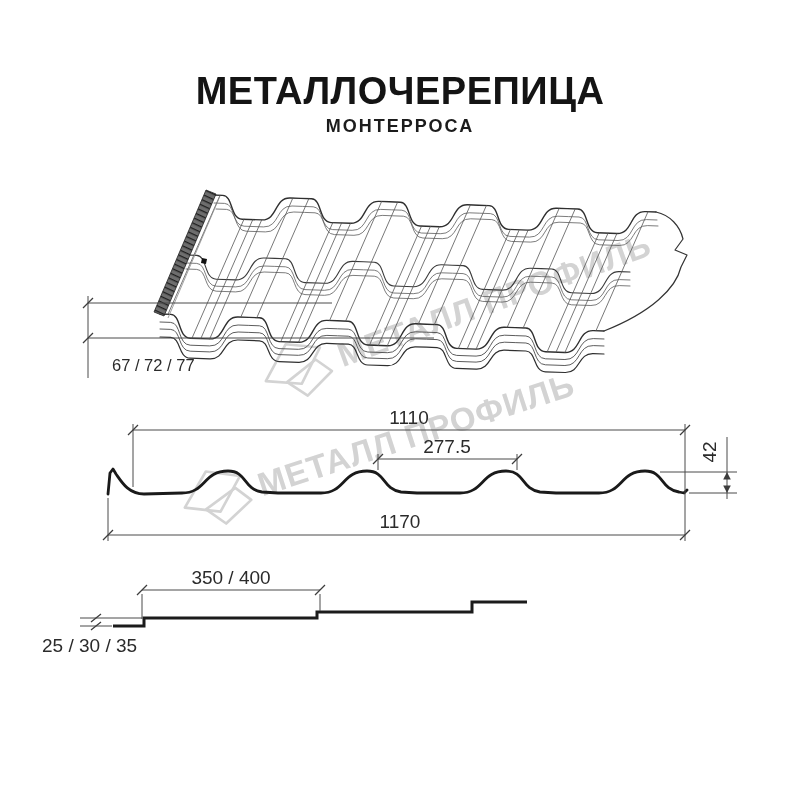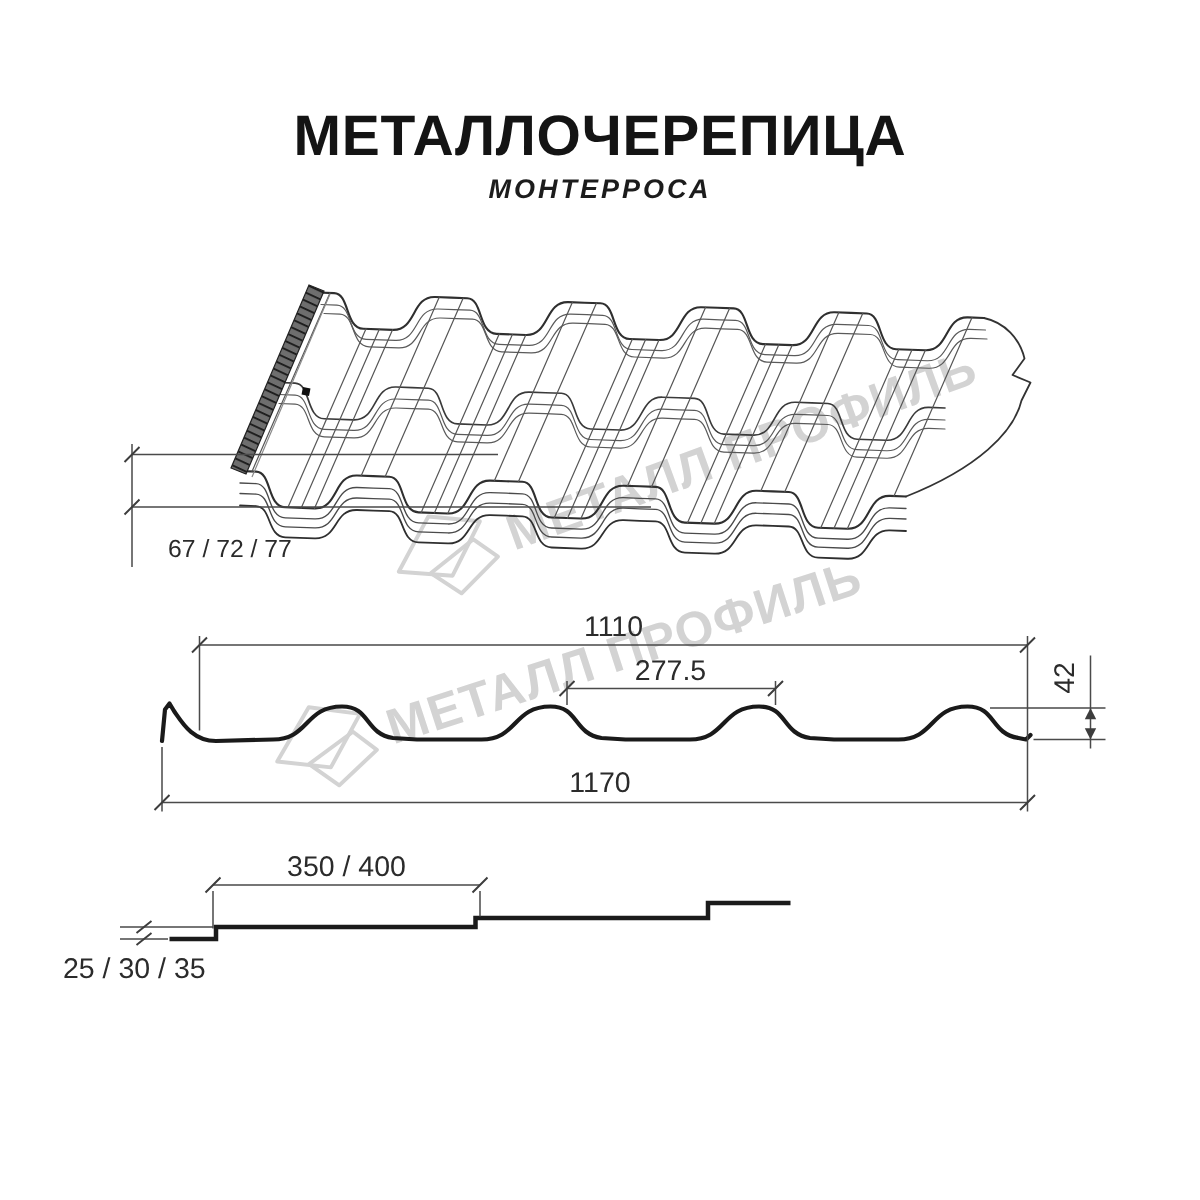--- a/index.html
+++ b/index.html
@@ -1,20 +1,20 @@
 <!DOCTYPE html>
 <html><head>
 <meta charset="utf-8">
 <style>
   html,body{margin:0;padding:0;background:#ffffff;}
   body{width:800px;height:800px;position:relative;font-family:"Liberation Sans",sans-serif;overflow:hidden;}
   .title{position:absolute;top:70px;left:0;width:800px;text-align:center;
          font-size:38px;font-weight:700;color:#141414;letter-spacing:.5px;}
   .subtitle{position:absolute;top:116px;left:0;width:800px;text-align:center;
-         font-size:18px;font-weight:600;color:#1c1c1c;letter-spacing:2px;font-style:italic;}
+         font-size:18px;font-weight:600;color:#1c1c1c;letter-spacing:2px;}
   svg{position:absolute;top:0;left:0;}
   .dimline{stroke:#4a4a4a;stroke-width:1;fill:none;}
   .tick{stroke:#3d3d3d;stroke-width:1.3;fill:none;}
   .dimtext{font-size:19px;fill:#2b2b2b;}
   .dimtext-sm{font-size:16.5px;fill:#2b2b2b;}
   .thick{stroke:#1b1b1b;stroke-width:3;fill:none;stroke-linejoin:miter;}
   .wmtext{font-size:33px;font-weight:700;fill:#d3d3d3;letter-spacing:1px;}
   .wmlogo{stroke:#d3d3d3;stroke-width:3.2;fill:none;stroke-linejoin:round;}
 </style>
 </head>

